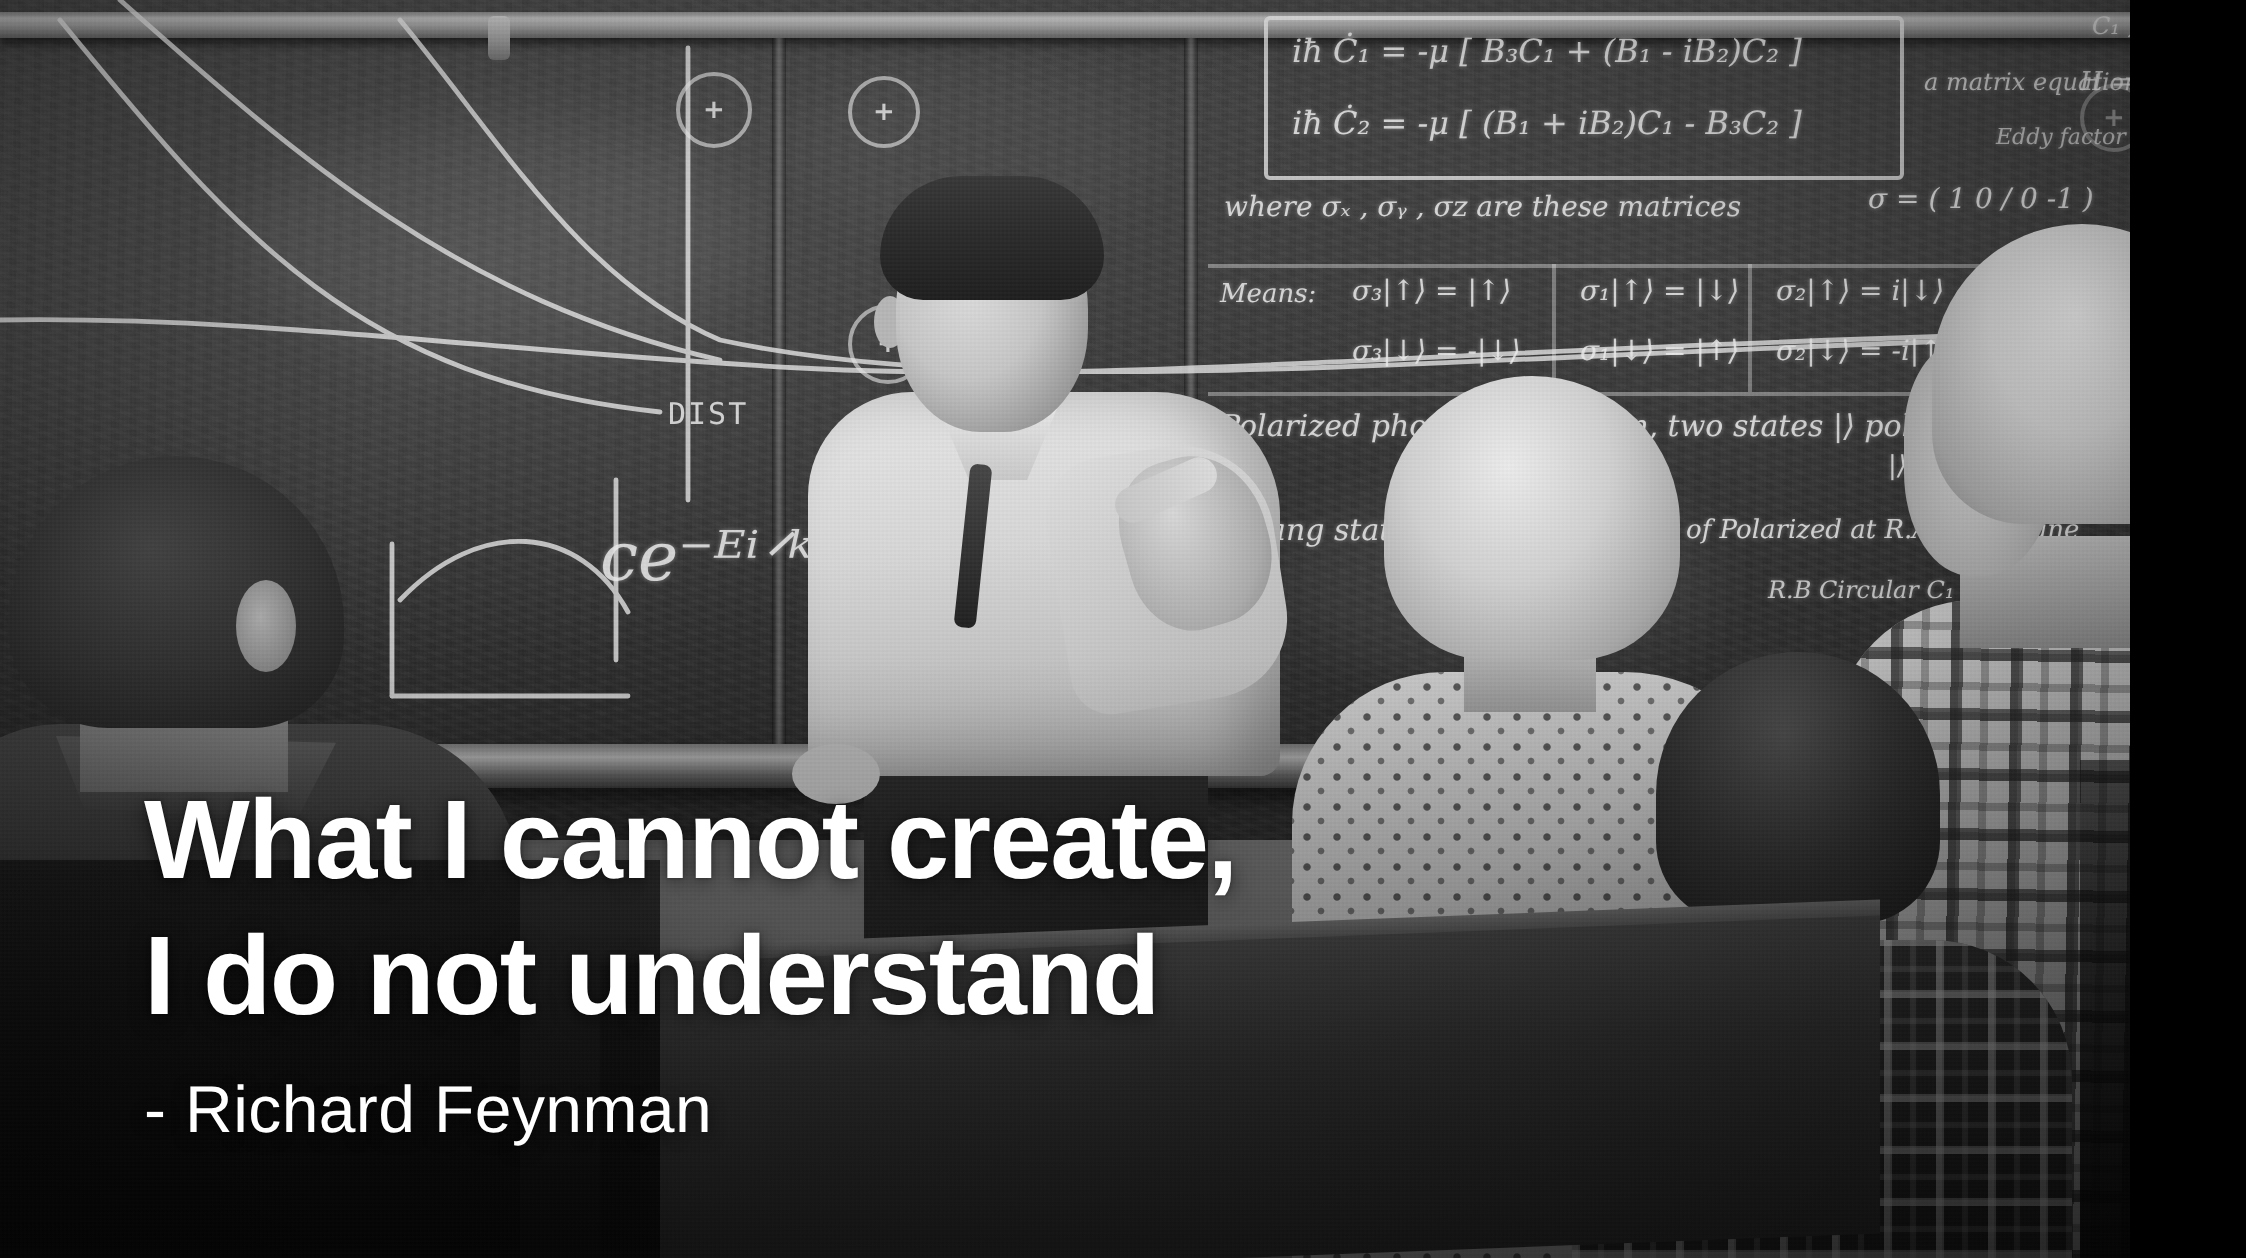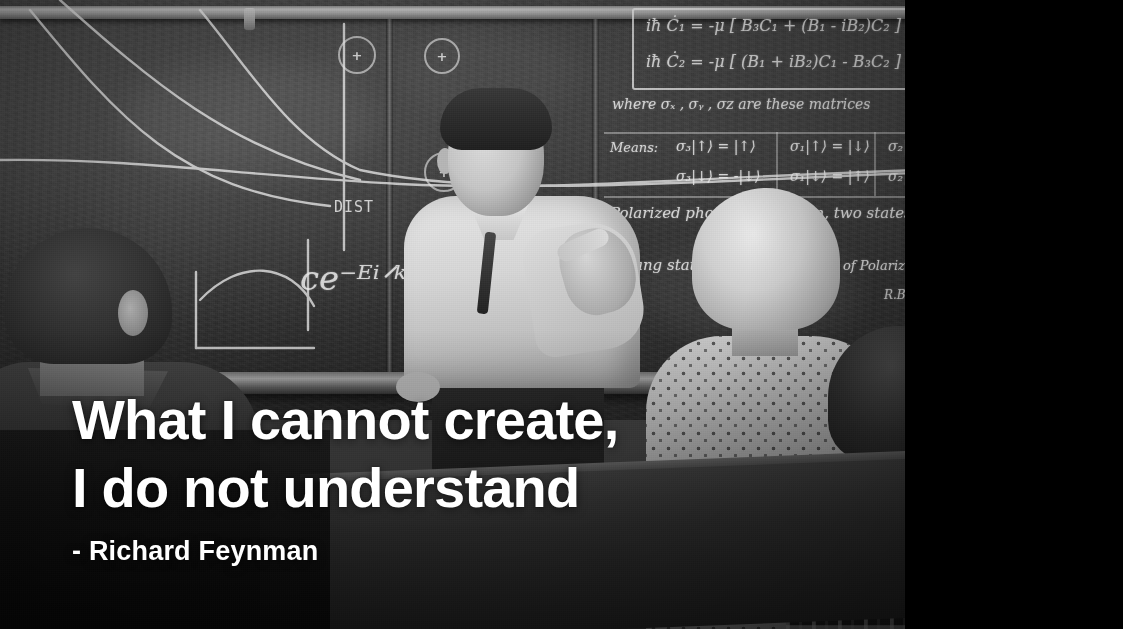--- a/index.html
+++ b/index.html
@@ -3,24 +3,24 @@
 <meta charset="utf-8">
 <title>Feynman Quote Image</title>
 <style>
   html,body{margin:0;padding:0;background:#000;}
   body{
     font-family:"Liberation Sans", sans-serif;
     -webkit-font-smoothing:antialiased;
   }
   #stage{
     position:relative;
-    width:905px;
+    width:1065px;
     height:629px;
     overflow:hidden;
-    background:#0c4a6e;
+    background:#ef4444;
     filter:grayscale(100%);
   }
 
   
   .scene{position:absolute;inset:0;overflow:hidden;}
 
   
   .board{
     position:absolute;left:0;top:0;width:1123px;height:420px;
     background:
@@ -296,22 +296,22 @@
     font-size:56px;
     line-height:68px;
     letter-spacing:-0.8px;
     text-shadow:0 2px 10px rgba(0,0,0,.55), 0 0 2px rgba(0,0,0,.35);
     white-space:pre-line;
   }
   #quote-attribution{
     margin:14px 0 0 0;
     color:#ffffff;
     font-family:"Liberation Sans", sans-serif;
-    font-weight:bold;
-    font-size:27px;
+    font-weight:normal;
+    font-size:33px;
     letter-spacing:.2px;
     text-shadow:0 2px 8px rgba(0,0,0,.6);
   }
 </style>
 </head>
 <body>
 
 <div id="stage">
 
   <div class="scene">

